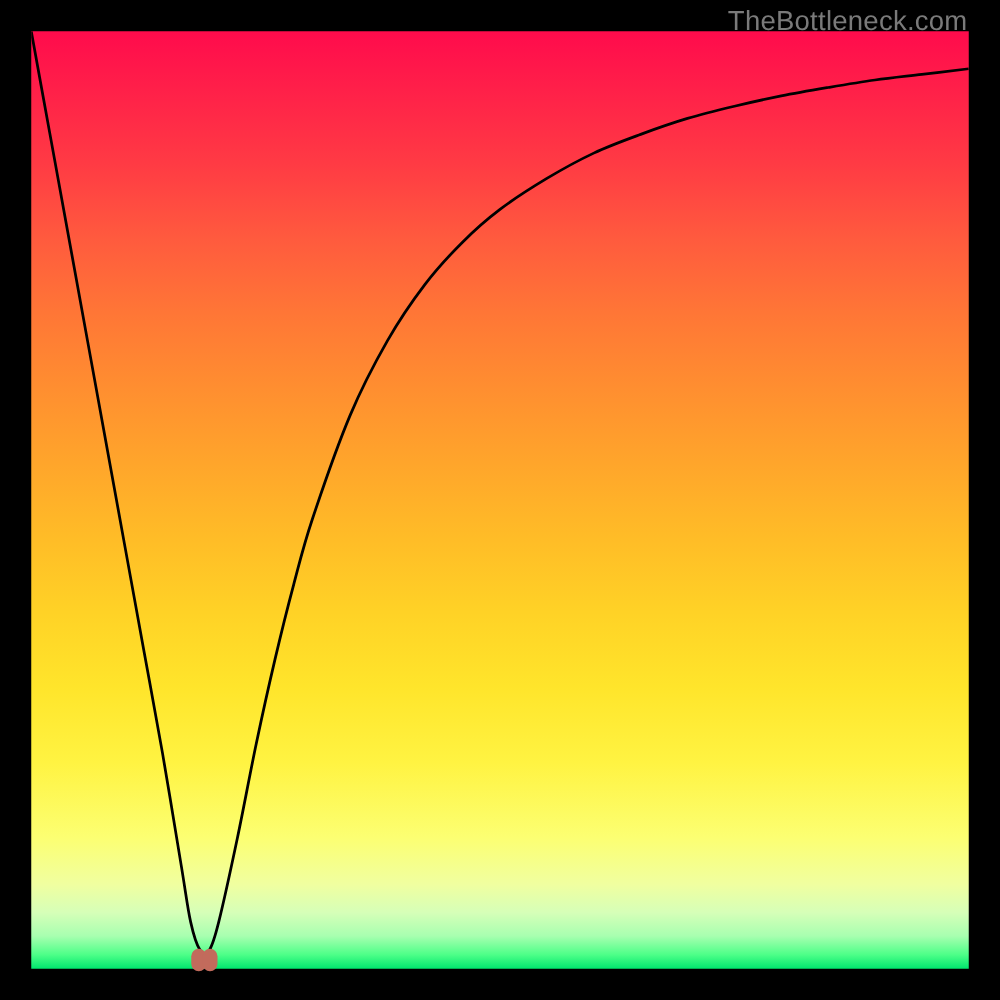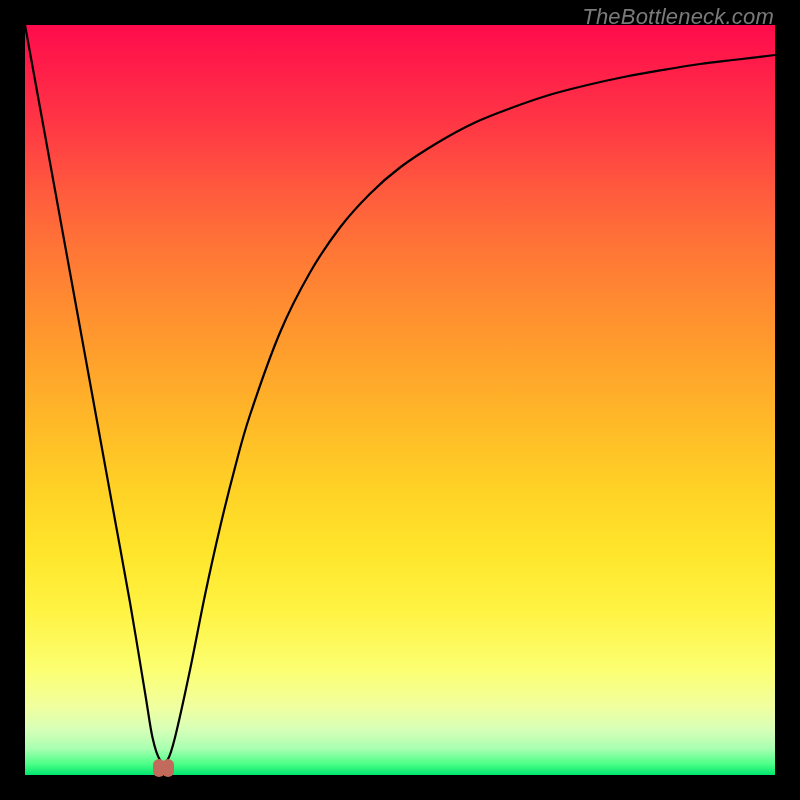--- a/index.html
+++ b/index.html
@@ -8,21 +8,20 @@
     width: 800px;
     height: 800px;
     background: #000;
     overflow: hidden;
     font-family: Arial, Helvetica, sans-serif;
   }
   .wrap {
     position: relative;
     width: 800px;
     height: 739px;
-    font-style: italic;
   }
   .plot {
     position: absolute;
     left: 25px;
     top: 25px;
     width: 750px;
     height: 750px;
     background: linear-gradient(
       to bottom,
       #ff0b4c 0%,

